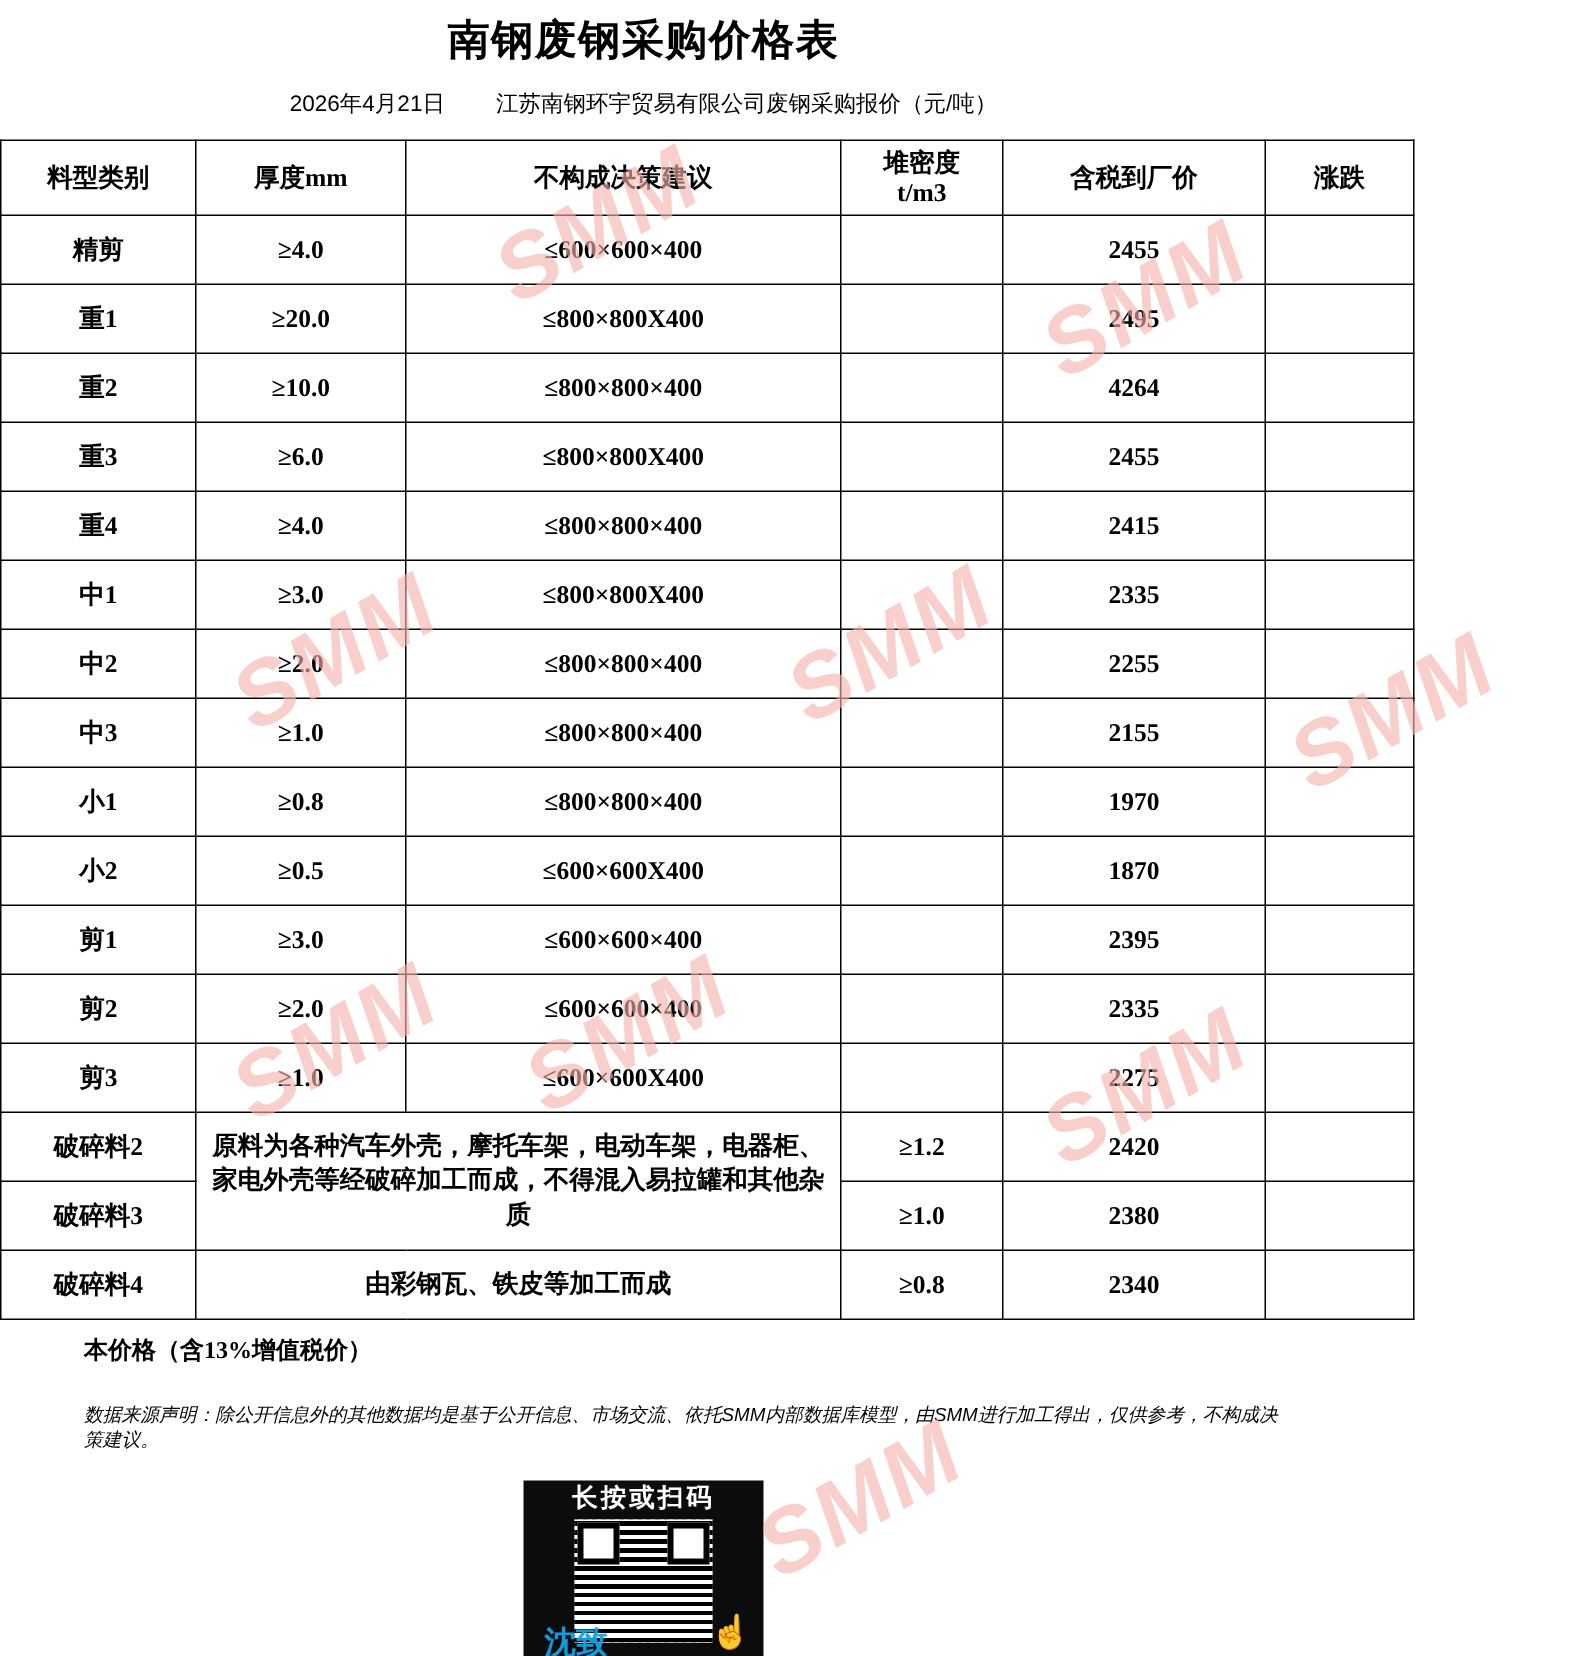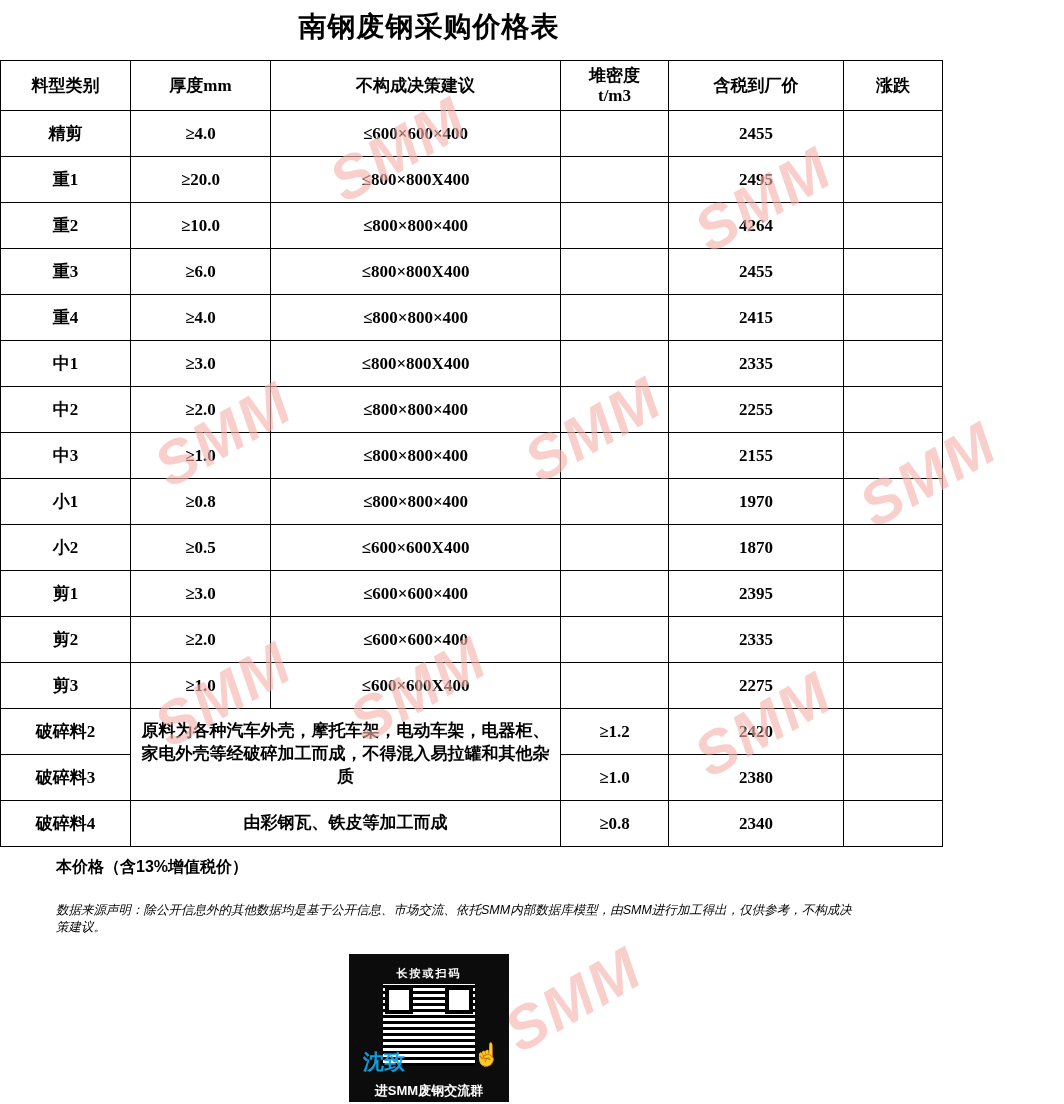--- a/index.html
+++ b/index.html
@@ -71,45 +71,45 @@
   .desc-cell {
     font-size: 17px;
     line-height: 1.35;
     padding: 4px 8px;
     text-align: center;
   }
   .note {
     margin: 10px 0 0 56px;
     font-size: 16px;
     font-weight: bold;
-    font-family: Liberation Sans, sans-serif;
+    font-family: Liberation Serif, serif;
   }
   .disclaimer {
     margin: 24px 0 0 56px;
     font-size: 12.5px;
     font-style: italic;
     font-family: "Liberation Sans", "DejaVu Sans", sans-serif;
   }
   .qr-wrap {
     margin: 18px auto 0 auto;
     width: 160px;
   }
   .qr-box {
     width: 160px;
     height: 148px;
     background: #0c0c0c;
     position: relative;
     box-sizing: border-box;
   }
   .qr-head {
     color: #ffffff;
-    font-size: 11px;
-    font-weight: bold;
-    text-align: center;
-    padding-top: 12px;
+    font-size: 17px;
+    font-weight: bold;
+    text-align: center;
+    padding-top: 0;
     letter-spacing: 2px;
     font-family: "Liberation Sans", "DejaVu Sans", sans-serif;
   }
   .qr-code {
     width: 92px;
     height: 82px;
     background-color: #ffffff;
     background-image:
       repeating-linear-gradient(0deg, #000 0 3px, #fff 3px 6px),
       repeating-linear-gradient(90deg, #000 0 3px, rgba(255,255,255,0) 3px 6px);
@@ -168,20 +168,23 @@
   .wm-layer { position: absolute; inset: 0; z-index: 5; }
   .tbl-layer { position: relative; z-index: 2; }
 </style>
 </head>
 <body>
 
 <div class="page">
 
   <div class="title">南钢废钢采购价格表</div>
 
+  <div class="subtitle">
+    <span>2026年4月21日</span><span class="gap"></span><span>江苏南钢环宇贸易有限公司废钢采购报价（元/吨）</span>
+  </div>
 
   <div class="tbl-layer">
   <table class="price">
     <colgroup>
       <col class="col-cat">
           <col class="col-thick">
           <col class="col-size">
           <col class="col-dens">
           <col class="col-price">
           <col class="col-chg">

